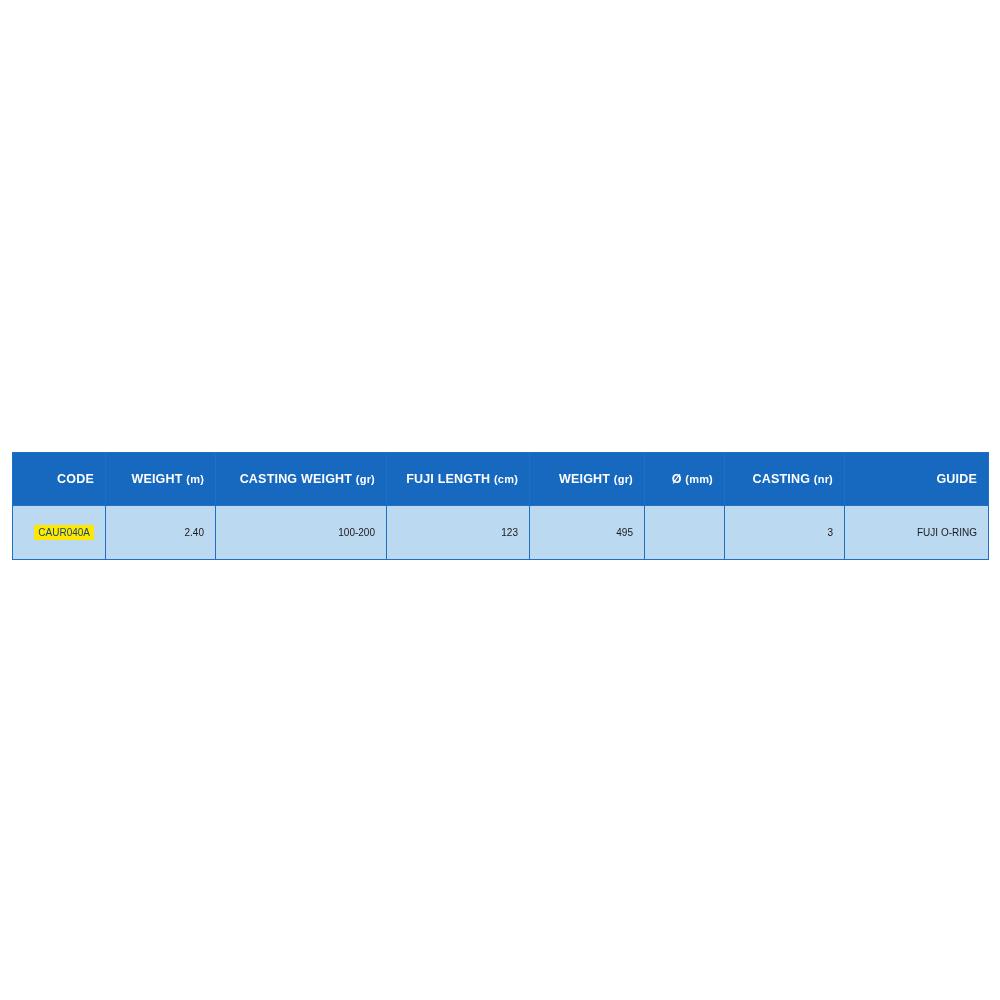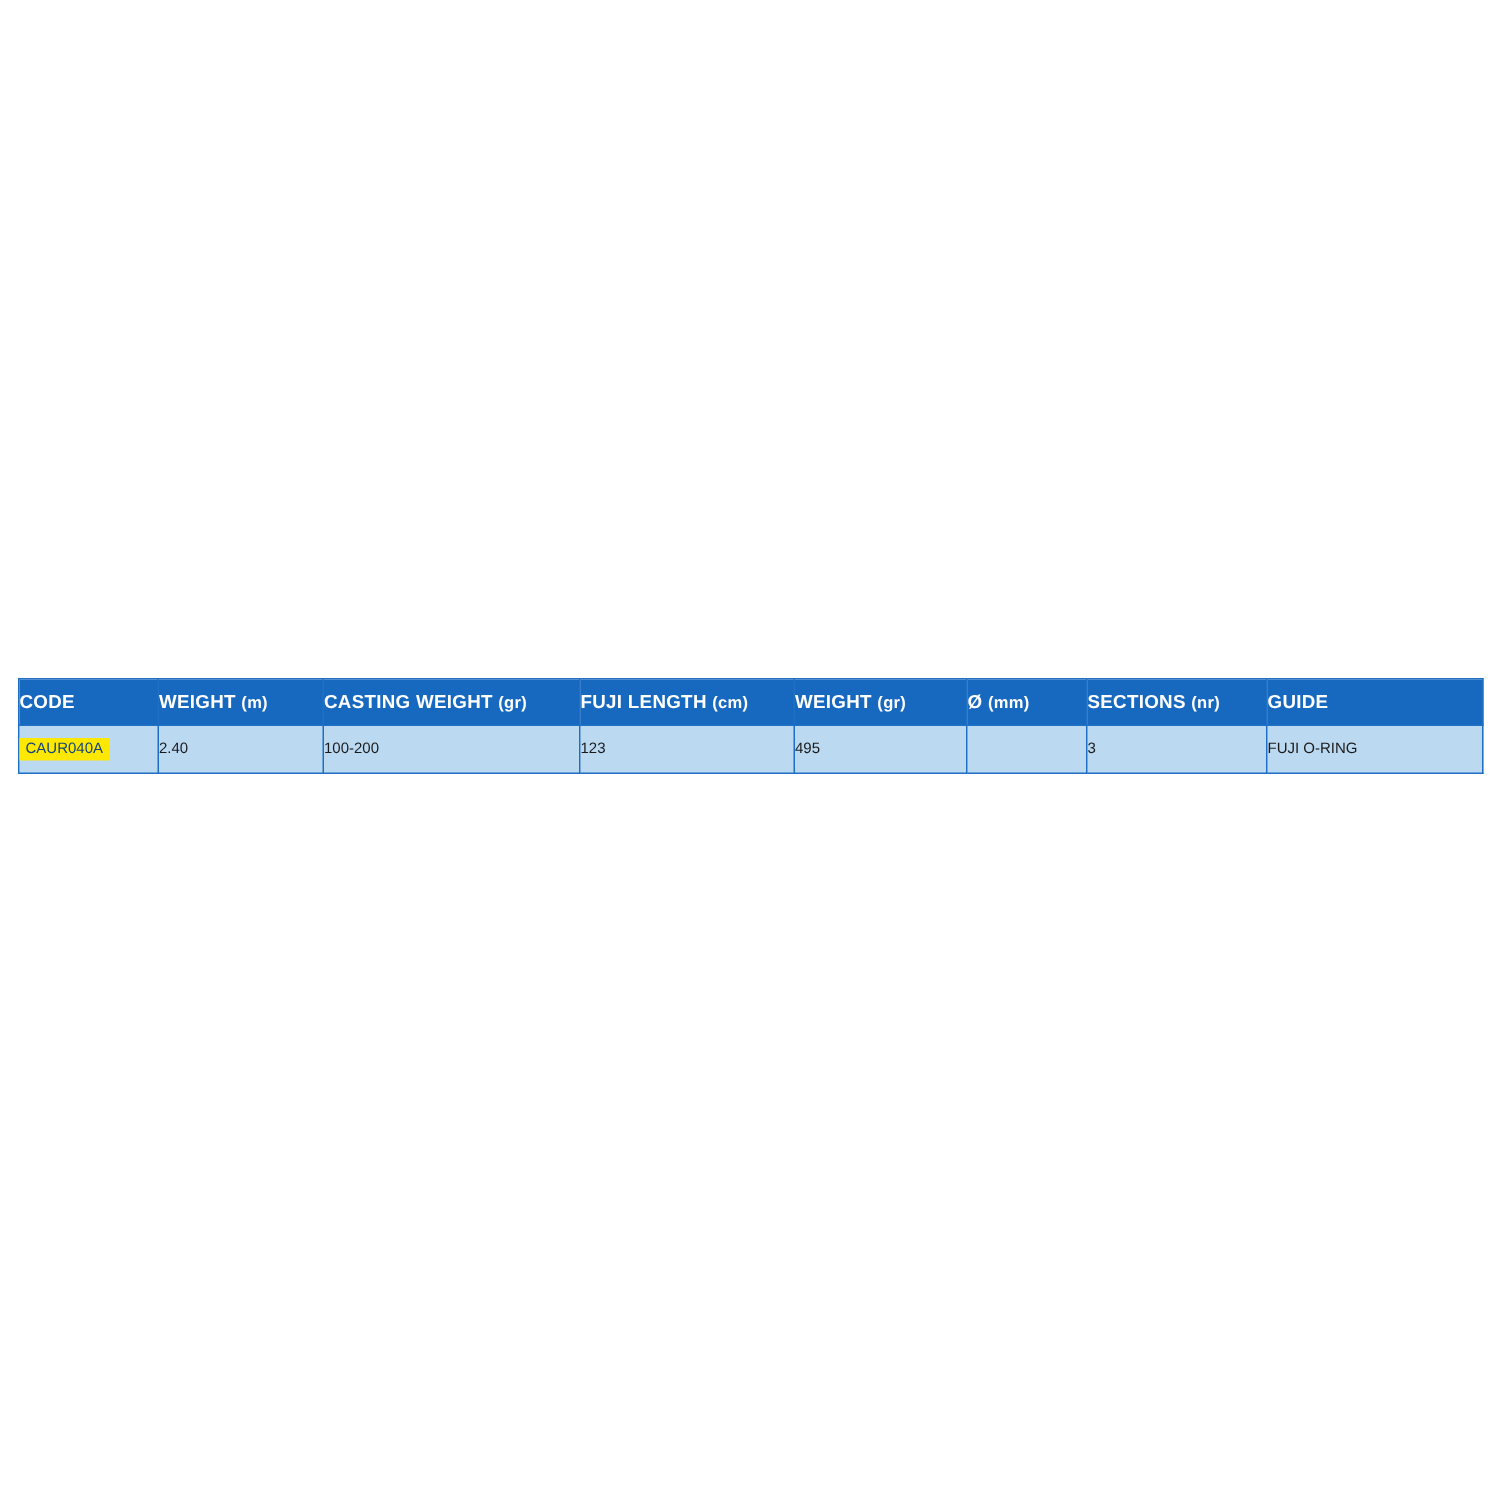--- a/index.html
+++ b/index.html
@@ -27,23 +27,23 @@
 
   table.spec-table {
     border-collapse: collapse;
     width: 976px;
     table-layout: fixed;
   }
 
   table.spec-table th,
   table.spec-table td {
     border: 1px solid #1f6fc4;
-    text-align: left;
+    text-align: right;
     vertical-align: middle;
-    padding: 0;
+    padding: 11px;
   }
 
   thead th {
     background: #1769c0;
     color: #ffffff;
     font-size: 12.5px;
     font-weight: bold;
     letter-spacing: 0.2px;
     height: 30px;
     border-color: #1769c0;
@@ -109,21 +109,21 @@
         <col class="c-guide">
       </colgroup>
       <thead>
         <tr>
           <th><span>CODE</span></th>
           <th><span>WEIGHT</span> <span class="unit">(m)</span></th>
           <th><span>CASTING WEIGHT</span> <span class="unit">(gr)</span></th>
           <th><span>FUJI LENGTH</span> <span class="unit">(cm)</span></th>
           <th><span>WEIGHT</span> <span class="unit">(gr)</span></th>
           <th><span>Ø</span> <span class="unit">(mm)</span></th>
-          <th><span>SECTIONS</span> <span class="unit">(nr)</span></th>
+          <th><span>CASTING</span> <span class="unit">(nr)</span></th>
           <th><span>GUIDE</span></th>
         </tr>
       </thead>
       <tbody>
         <tr class="row-alt">
           <td class="code-cell"><span class="hl">CAUR040A</span></td>
           <td>2.40</td>
           <td>100-200</td>
           <td>123</td>
           <td>495</td>

